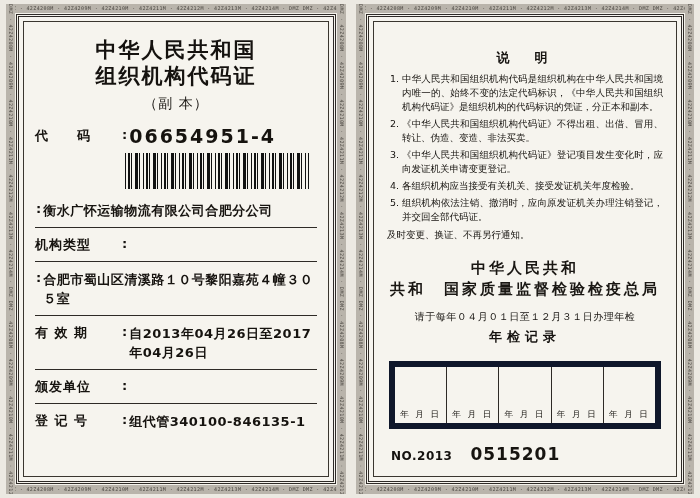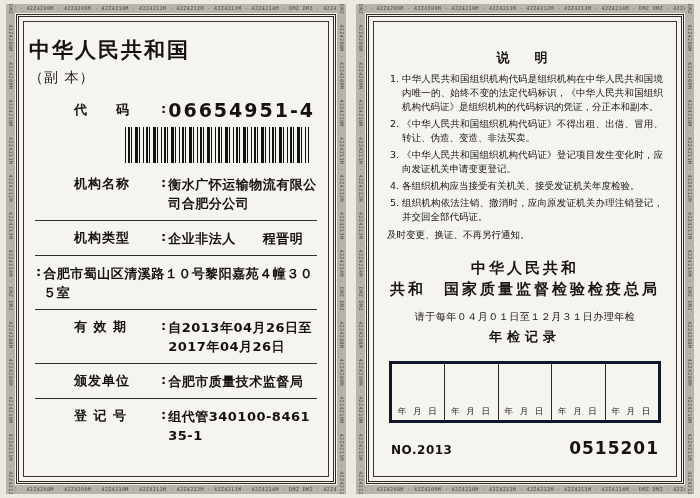--- a/index.html
+++ b/index.html
@@ -61,21 +61,21 @@
     border: 1px solid #3a362f;
     pointer-events: none;
   }
   .content {
     position: absolute;
     top: 10px; left: 10px; right: 10px; bottom: 10px;
     overflow: hidden;
   }
 
   
-  .title-block { text-align: left; margin-top: 10px; }
+  .title-block { text-align: center; margin-top: 10px; }
   .title-line {
     font-family: "DejaVu Sans", sans-serif;
     font-weight: bold;
     font-size: 21px;
     letter-spacing: 2px;
     color: #15120f;
     line-height: 26px;
   }
   .subtitle {
     margin-top: 6px;
@@ -91,21 +91,20 @@
     font-size: 13px;
     color: #16130f;
   }
   .field-label {
     width: 86px;
     flex: 0 0 86px;
     display: flex;
     justify-content: space-between;
     font-weight: bold;
     letter-spacing: 1px;
-    margin-left: 39px;
   }
   .field-colon { margin: 0 2px 0 1px; font-weight: bold; }
   .field-value {
     flex: 1;
     font-weight: bold;
     line-height: 19px;
     letter-spacing: .5px;
     word-break: break-all;
   }
   .code-value {
@@ -191,47 +190,46 @@
     text-align: center;
     font-size: 13px;
     font-weight: bold;
     letter-spacing: 5px;
     margin: 4px 0 6px 0;
     color: #15120f;
   }
   .annual-table {
     margin: 15px 10px;
     display: flex;
-    border: 3px solid #0f172a;
+    border: 6px solid #0f172a;
     height: 56px;
   }
   .annual-cell {
     flex: 1;
     border-right: 1px solid #2e2a26;
     position: relative;
   }
   .annual-cell:last-child { border-right: none; }
   .annual-cell span {
     position: absolute;
     bottom: 2px;
     left: 0; right: 0;
     text-align: center;
     font-size: 8.5px;
     letter-spacing: 2px;
     color: #16130f;
   }
   .serial-row {
     display: flex;
     align-items: baseline;
-    justify-content: space-between;
+    justify-content: flex-start;
     margin: 10px 12px 0 12px;
     font-size: 12px;
     font-weight: bold;
     color: #15120f;
-    gap: 44px;
   }
   .serial-no { letter-spacing: .5px; }
   .serial-num {
     margin-left: 18px;
     font-size: 17px;
     letter-spacing: 1px;
     color: #171410;
   }
 
   
@@ -266,50 +264,47 @@
     <div class="border-band band-top">DMZ · 42Z4208M · 42Z4209M · 42Z4210M · 42Z4211M · 42Z4212M · 42Z4213M · 42Z4214M · DMZ DMZ · 42Z4208M · 42Z4209M · 42Z4210M · 42Z4211M · 42Z4212M · 42Z4213M · 42Z4214M · DMZ DMZ · 42Z4208M · 42Z4209M · 42Z4210M · 42Z4211M · 42Z4212M · 42Z4213M · 42Z4214M · DMZ DMZ · 42Z4208M · 42Z4209M · 42Z4210M · 42Z4211M · 42Z4212M · 42Z4213M · 42Z4214M · DMZ DMZ · 42Z4208M · 42Z4209M · 42Z4210M · 42Z4211M · 42Z4212M · 42Z4213M · 42Z4214M · DMZ DMZ · 42Z4208M · 42Z4209M · 42Z4210M · 42Z4211M · 42Z4212M · 42Z4213M · 42Z4214M · DMZ DMZ · 42Z4208M · 42Z4209M · 42Z4210M · 42Z4211M · 42Z4212M · 42Z4213M · 42Z4214M · DMZ DMZ · 42Z4208M · 42Z4209M · 42Z4210M · 42Z4211M · 42Z4212M · 42Z4213M · 42Z4214M · DMZ DMZ · 42Z4208M · 42Z4209M · 42Z4210M · 42Z4211M · 42Z4212M · 42Z4213M · 42Z4214M · DMZ DMZ · 42Z4208M · 42Z4209M · 42Z4210M · 42Z4211M · 42Z4212M · 42Z4213M · 42Z4214M · DMZ DMZ · 42Z4208M · 42Z4209M · 42Z4210M · 42Z4211M · 42Z4212M · 42Z4213M · 42Z4214M · DMZ DMZ · 42Z4208M · 42Z4209M · 42Z4210M · 42Z4211M · 42Z4212M · 42Z4213M · 42Z4214M · DMZ DMZ · 42Z4208M · 42Z4209M · 42Z4210M · 42Z4211M · 42Z4212M · 42Z4213M · 42Z4214M · DMZ DMZ · 42Z4208M · 42Z4209M · 42Z4210M · 42Z4211M · 42Z4212M · 42Z4213M · 42Z4214M · DMZ </div>
     <div class="border-band band-bottom">DMZ · 42Z4208M · 42Z4209M · 42Z4210M · 42Z4211M · 42Z4212M · 42Z4213M · 42Z4214M · DMZ DMZ · 42Z4208M · 42Z4209M · 42Z4210M · 42Z4211M · 42Z4212M · 42Z4213M · 42Z4214M · DMZ DMZ · 42Z4208M · 42Z4209M · 42Z4210M · 42Z4211M · 42Z4212M · 42Z4213M · 42Z4214M · DMZ DMZ · 42Z4208M · 42Z4209M · 42Z4210M · 42Z4211M · 42Z4212M · 42Z4213M · 42Z4214M · DMZ DMZ · 42Z4208M · 42Z4209M · 42Z4210M · 42Z4211M · 42Z4212M · 42Z4213M · 42Z4214M · DMZ DMZ · 42Z4208M · 42Z4209M · 42Z4210M · 42Z4211M · 42Z4212M · 42Z4213M · 42Z4214M · DMZ DMZ · 42Z4208M · 42Z4209M · 42Z4210M · 42Z4211M · 42Z4212M · 42Z4213M · 42Z4214M · DMZ DMZ · 42Z4208M · 42Z4209M · 42Z4210M · 42Z4211M · 42Z4212M · 42Z4213M · 42Z4214M · DMZ DMZ · 42Z4208M · 42Z4209M · 42Z4210M · 42Z4211M · 42Z4212M · 42Z4213M · 42Z4214M · DMZ DMZ · 42Z4208M · 42Z4209M · 42Z4210M · 42Z4211M · 42Z4212M · 42Z4213M · 42Z4214M · DMZ DMZ · 42Z4208M · 42Z4209M · 42Z4210M · 42Z4211M · 42Z4212M · 42Z4213M · 42Z4214M · DMZ DMZ · 42Z4208M · 42Z4209M · 42Z4210M · 42Z4211M · 42Z4212M · 42Z4213M · 42Z4214M · DMZ DMZ · 42Z4208M · 42Z4209M · 42Z4210M · 42Z4211M · 42Z4212M · 42Z4213M · 42Z4214M · DMZ DMZ · 42Z4208M · 42Z4209M · 42Z4210M · 42Z4211M · 42Z4212M · 42Z4213M · 42Z4214M · DMZ </div>
     <div class="border-band band-left">DMZ · 42Z4208M · 42Z4209M · 42Z4210M · 42Z4211M · 42Z4212M · 42Z4213M · 42Z4214M · DMZ DMZ · 42Z4208M · 42Z4209M · 42Z4210M · 42Z4211M · 42Z4212M · 42Z4213M · 42Z4214M · DMZ DMZ · 42Z4208M · 42Z4209M · 42Z4210M · 42Z4211M · 42Z4212M · 42Z4213M · 42Z4214M · DMZ DMZ · 42Z4208M · 42Z4209M · 42Z4210M · 42Z4211M · 42Z4212M · 42Z4213M · 42Z4214M · DMZ DMZ · 42Z4208M · 42Z4209M · 42Z4210M · 42Z4211M · 42Z4212M · 42Z4213M · 42Z4214M · DMZ DMZ · 42Z4208M · 42Z4209M · 42Z4210M · 42Z4211M · 42Z4212M · 42Z4213M · 42Z4214M · DMZ DMZ · 42Z4208M · 42Z4209M · 42Z4210M · 42Z4211M · 42Z4212M · 42Z4213M · 42Z4214M · DMZ DMZ · 42Z4208M · 42Z4209M · 42Z4210M · 42Z4211M · 42Z4212M · 42Z4213M · 42Z4214M · DMZ DMZ · 42Z4208M · 42Z4209M · 42Z4210M · 42Z4211M · 42Z4212M · 42Z4213M · 42Z4214M · DMZ DMZ · 42Z4208M · 42Z4209M · 42Z4210M · 42Z4211M · 42Z4212M · 42Z4213M · 42Z4214M · DMZ DMZ · 42Z4208M · 42Z4209M · 42Z4210M · 42Z4211M · 42Z4212M · 42Z4213M · 42Z4214M · DMZ DMZ · 42Z4208M · 42Z4209M · 42Z4210M · 42Z4211M · 42Z4212M · 42Z4213M · 42Z4214M · DMZ DMZ · 42Z4208M · 42Z4209M · 42Z4210M · 42Z4211M · 42Z4212M · 42Z4213M · 42Z4214M · DMZ DMZ · 42Z4208M · 42Z4209M · 42Z4210M · 42Z4211M · 42Z4212M · 42Z4213M · 42Z4214M · DMZ </div>
     <div class="border-band band-right">DMZ · 42Z4208M · 42Z4209M · 42Z4210M · 42Z4211M · 42Z4212M · 42Z4213M · 42Z4214M · DMZ DMZ · 42Z4208M · 42Z4209M · 42Z4210M · 42Z4211M · 42Z4212M · 42Z4213M · 42Z4214M · DMZ DMZ · 42Z4208M · 42Z4209M · 42Z4210M · 42Z4211M · 42Z4212M · 42Z4213M · 42Z4214M · DMZ DMZ · 42Z4208M · 42Z4209M · 42Z4210M · 42Z4211M · 42Z4212M · 42Z4213M · 42Z4214M · DMZ DMZ · 42Z4208M · 42Z4209M · 42Z4210M · 42Z4211M · 42Z4212M · 42Z4213M · 42Z4214M · DMZ DMZ · 42Z4208M · 42Z4209M · 42Z4210M · 42Z4211M · 42Z4212M · 42Z4213M · 42Z4214M · DMZ DMZ · 42Z4208M · 42Z4209M · 42Z4210M · 42Z4211M · 42Z4212M · 42Z4213M · 42Z4214M · DMZ DMZ · 42Z4208M · 42Z4209M · 42Z4210M · 42Z4211M · 42Z4212M · 42Z4213M · 42Z4214M · DMZ DMZ · 42Z4208M · 42Z4209M · 42Z4210M · 42Z4211M · 42Z4212M · 42Z4213M · 42Z4214M · DMZ DMZ · 42Z4208M · 42Z4209M · 42Z4210M · 42Z4211M · 42Z4212M · 42Z4213M · 42Z4214M · DMZ DMZ · 42Z4208M · 42Z4209M · 42Z4210M · 42Z4211M · 42Z4212M · 42Z4213M · 42Z4214M · DMZ DMZ · 42Z4208M · 42Z4209M · 42Z4210M · 42Z4211M · 42Z4212M · 42Z4213M · 42Z4214M · DMZ DMZ · 42Z4208M · 42Z4209M · 42Z4210M · 42Z4211M · 42Z4212M · 42Z4213M · 42Z4214M · DMZ DMZ · 42Z4208M · 42Z4209M · 42Z4210M · 42Z4211M · 42Z4212M · 42Z4213M · 42Z4214M · DMZ </div>
 
     <div class="inner-frame">
       <div class="content">
 
         <div class="title-block">
           <div class="title-line">中华人民共和国</div>
+          <div class="title-line">组织机构代码证</div>
           <div class="subtitle">（副 本）</div>
         </div>
 
         <div style="height:14px"></div>
 
         <div class="field-row">
           <div class="field-label">
             <span>代　　码</span>
           </div>
           <div class="field-colon">:</div>
           <div class="field-value code-value">06654951-4</div>
         </div>
 
         <div class="barcode"></div>
 
         <div class="field-row">
-          <div class="field-label">
-            <span>机构名称</span>
-          </div>
           <div class="field-colon">:</div>
           <div class="field-value">衡水广怀运输物流有限公司合肥分公司</div>
         </div>
         <div class="thin-rule"></div>
 
         <div class="field-row">
           <div class="field-label">
             <span>机构类型</span>
           </div>
           <div class="field-colon">:</div>
-          <div class="field-value">企业非法人　　程晋明</div>
         </div>
         <div class="thin-rule"></div>
 
         <div class="field-row">
           <div class="field-colon">:</div>
           <div class="field-value">合肥市蜀山区清溪路１０号黎阳嘉苑４幢３０５室</div>
         </div>
         <div class="thin-rule"></div>
 
         <div class="field-row">
@@ -319,21 +314,20 @@
           <div class="field-colon">:</div>
           <div class="field-value">自2013年04月26日至2017年04月26日</div>
         </div>
         <div class="thin-rule"></div>
 
         <div class="field-row">
           <div class="field-label">
             <span>颁发单位</span>
           </div>
           <div class="field-colon">:</div>
-          <div class="field-value">合肥市质量技术监督局</div>
         </div>
         <div class="thin-rule"></div>
 
         <div class="field-row">
           <div class="field-label">
             <span>登 记 号</span>
           </div>
           <div class="field-colon">:</div>
           <div class="field-value">组代管340100-846135-1</div>
         </div>

